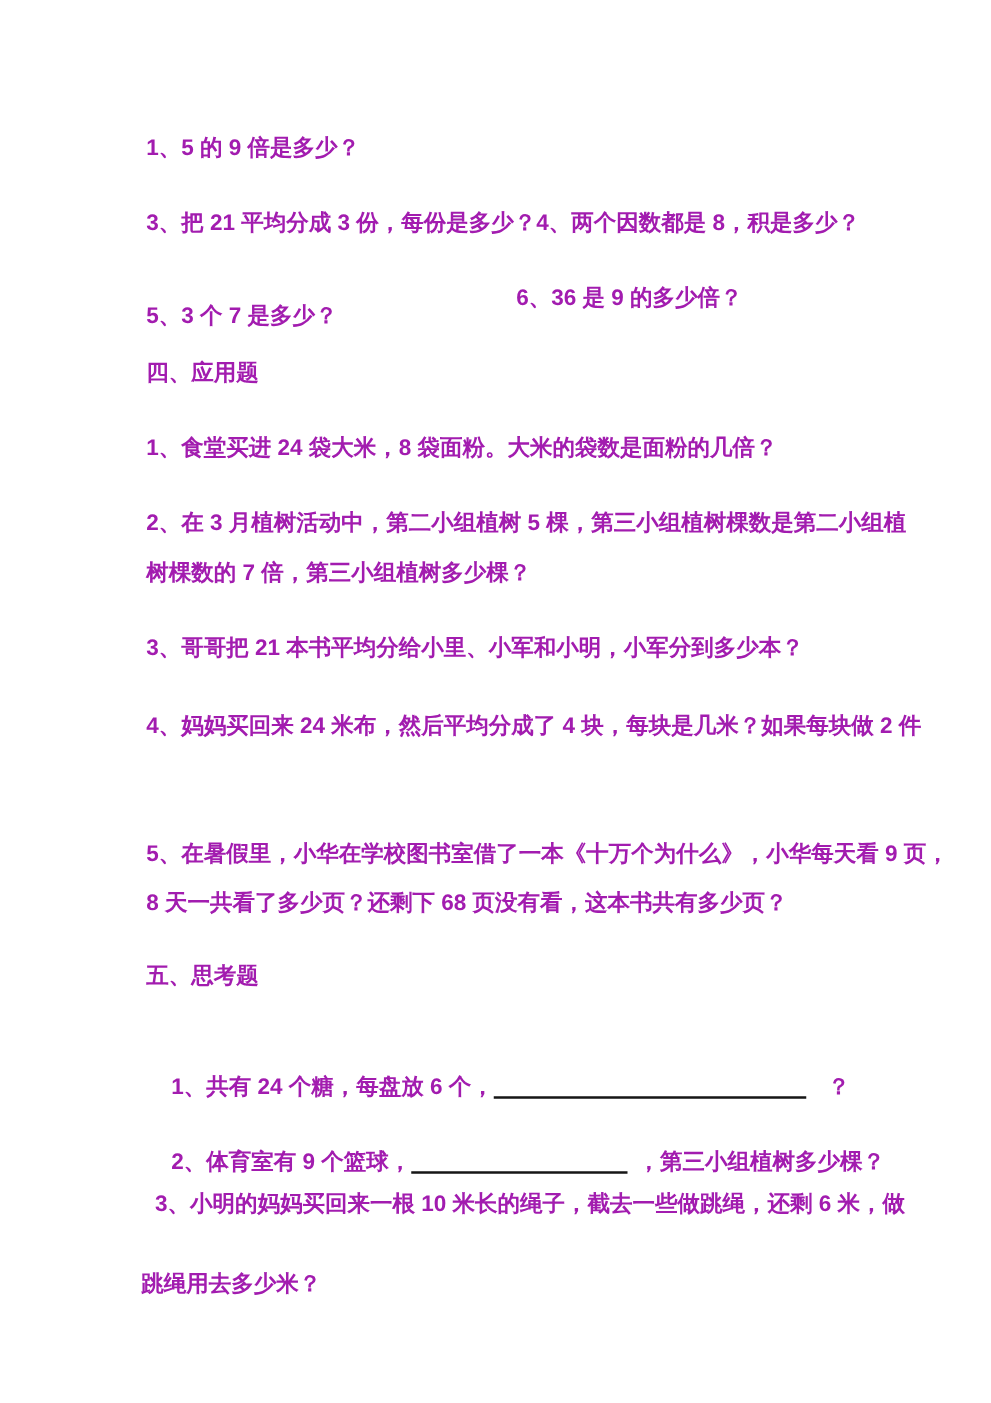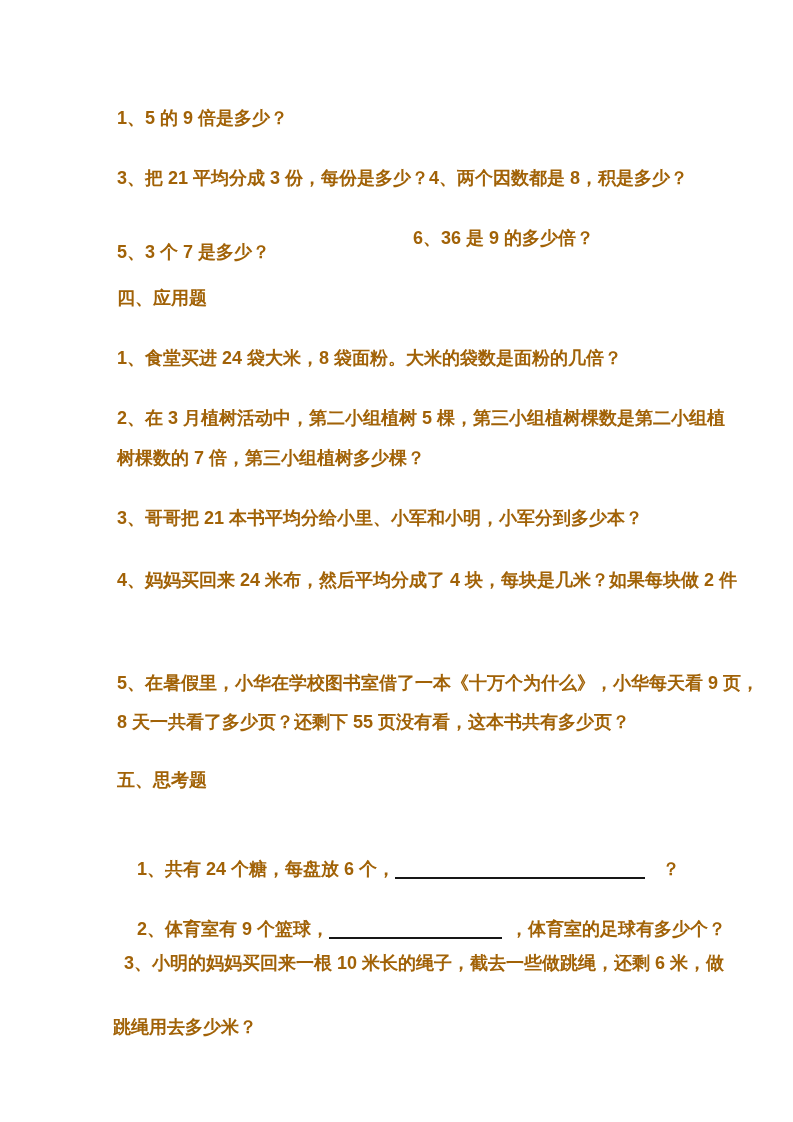--- a/index.html
+++ b/index.html
@@ -9,21 +9,21 @@
   }
   .page {
     position: relative;
     width: 793px;
     height: 1122px;
     background: #ffffff;
     overflow: hidden;
     font-family: "Liberation Sans", "DejaVu Sans", sans-serif;
     font-weight: bold;
     font-size: 18px;
-    color: #a16207;
+    color: #a21caf;
   }
   .line {
     position: absolute;
     left: 117px;
     line-height: 24px;
     white-space: pre;
   }
   .blank {
     display: inline-block;
     border-bottom: 2.5px solid #161616;
@@ -52,28 +52,28 @@
   <div class="line" style="top:346px">1、食堂买进 24 袋大米，8 袋面粉。大米的袋数是面粉的几倍？</div>
 
   <div class="line" style="top:406px">2、在 3 月植树活动中，第二小组植树 5 棵，第三小组植树棵数是第二小组植</div>
   <div class="line" style="top:446px">树棵数的 7 倍，第三小组植树多少棵？</div>
 
   <div class="line" style="top:506px">3、哥哥把 21 本书平均分给小里、小军和小明，小军分到多少本？</div>
 
   <div class="line" style="top:568px">4、妈妈买回来 24 米布，然后平均分成了 4 块，每块是几米？如果每块做 2 件</div>
 
   <div class="line" style="top:671px">5、在暑假里，小华在学校图书室借了一本《十万个为什么》，小华每天看 9 页，</div>
-  <div class="line" style="top:710px">8 天一共看了多少页？还剩下 55 页没有看，这本书共有多少页？</div>
+  <div class="line" style="top:710px">8 天一共看了多少页？还剩下 68 页没有看，这本书共有多少页？</div>
 
   <div class="line" style="top:768px">五、思考题</div>
 
   <div class="line" style="top:833px">
     <span>1、共有 24 个糖，每盘放 6 个，</span><span class="blank w250"></span><span class="gap17">？</span>
   </div>
 
   <div class="line" style="top:893px">
-    <span>2、体育室有 9 个篮球，</span><span class="blank w173"></span><span class="gap8">，体育室的足球有多少个？</span>
+    <span>2、体育室有 9 个篮球，</span><span class="blank w173"></span><span class="gap8">，第三小组植树多少棵？</span>
   </div>
 
   <div class="line" style="top:951px; left:124px">3、小明的妈妈买回来一根 10 米长的绳子，截去一些做跳绳，还剩 6 米，做</div>
   <div class="line" style="top:1015px; left:113px">跳绳用去多少米？</div>
 
 </div>
 
 </body></html>

